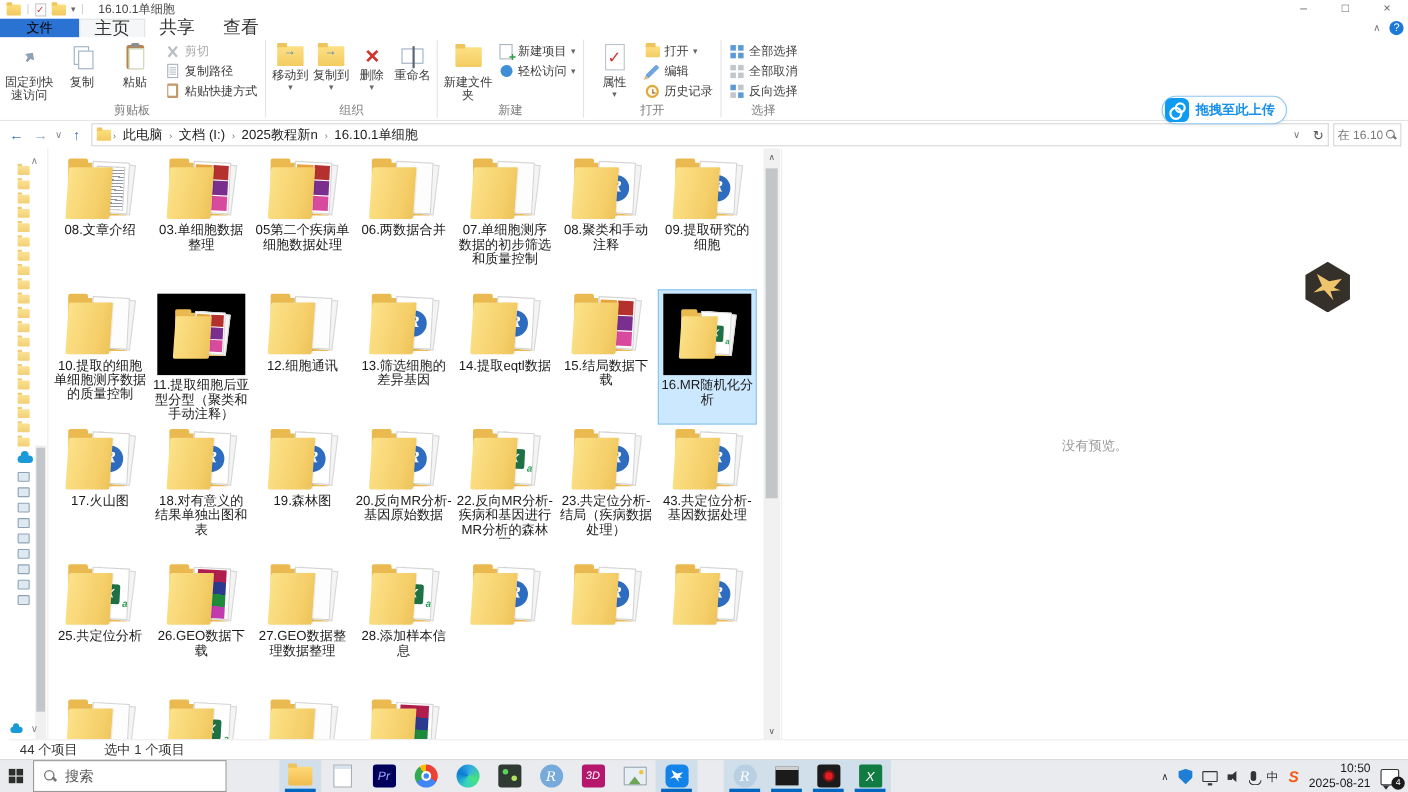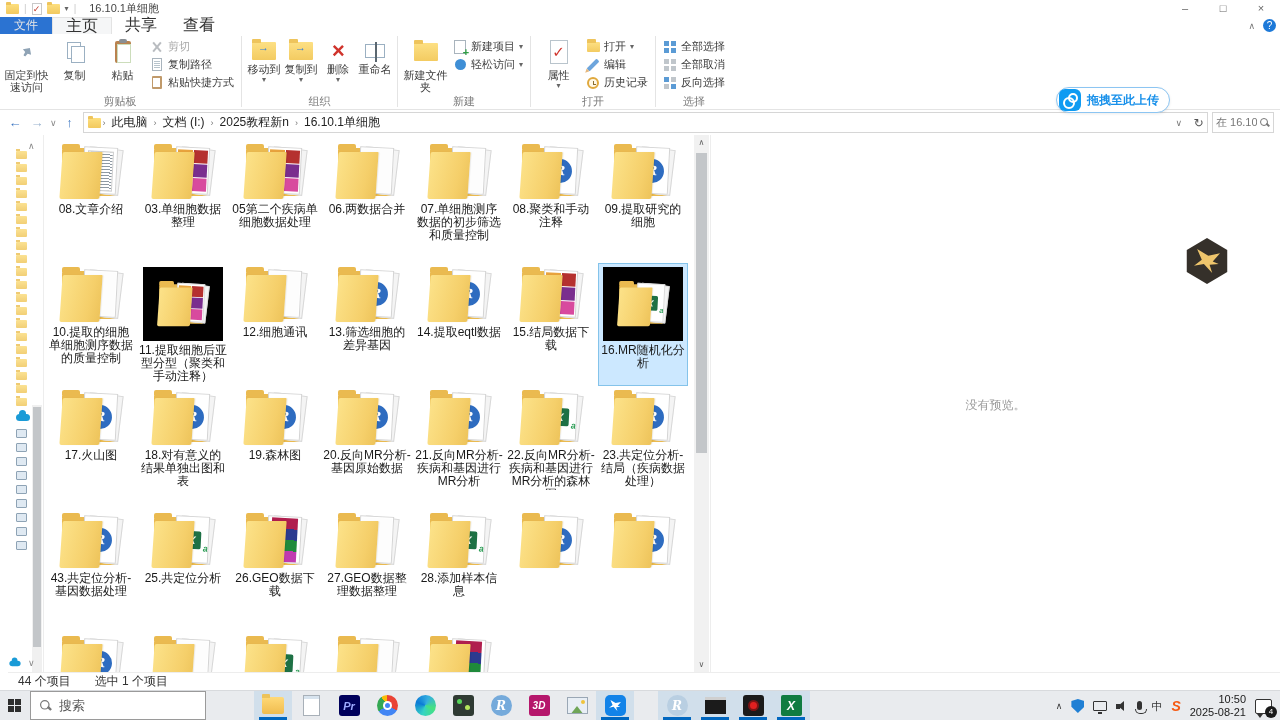--- a/index.html
+++ b/index.html
@@ -14,21 +14,21 @@
   .mini-folder { position:relative; width:13px; height:10px; background:linear-gradient(#fddf7e,#f2c95f); border-radius:1px; }
   .mini-folder::before { content:""; position:absolute; top:-2px; left:0; width:5px; height:3px; background:#eec45c; border-radius:1px 1px 0 0; }
   .qat-check { width:10px; height:12px; background:#fff; border:1px solid #c9c9c9; position:relative; font-size:9px; color:#c0392b; text-align:center; line-height:11px; font-weight:bold; }
   .title-text { margin-left:8px; font-size:11px; color:#444; }
   .wincaps { position:absolute; right:0; top:0; display:flex; }
   .wincap { width:38px; height:17px; text-align:center; line-height:16px; color:#666; font-size:11px; }
   .caret { font-size:8px; color:#666; }
 
   
   .tabsrow { position:absolute; left:0; top:17px; width:100%; height:17px; background:#fff; display:flex; align-items:stretch; }
-  .tab-file { background:#2b73d2; color:#e5e5e5; padding:0 14px; display:flex; align-items:center; font-size:12px; }
+  .tab-file { background:#2b73d2; color:#000000; padding:0 24px; display:flex; align-items:center; font-size:12px; }
   .tab { padding:0 13px; display:flex; align-items:center; color:#333; font-size:16px; }
   .tab.active { background:#f5f6f7; border:1px solid #e3e3e3; border-bottom:none; }
   .tabsrow-right { position:absolute; right:4px; top:1px; display:flex; align-items:center; gap:8px; height:15px; }
   .collapse-ch { color:#777; font-size:9px; }
   .help-dot { width:13px; height:13px; border-radius:50%; background:#1d79d8; color:#fff; font-size:10px; text-align:center; line-height:13px; }
 
   
   .ribbon { position:absolute; left:0; top:34px; width:100%; height:76px; background:#fff; border-bottom:1px solid #e4e4e4; display:flex; }
   .rgroup { display:flex; flex-direction:column; padding:1px 3px 0 3px; }
   .rg-body { flex:1; display:flex; align-items:flex-start; gap:1px; }
@@ -160,21 +160,21 @@
   .startbtn { width:30px; display:flex; align-items:center; justify-content:center; }
   .winlogo { width:14px; height:14px; display:grid; grid-template-columns:6px 6px; grid-auto-rows:6px; gap:1px; }
   .winlogo i { background:#2d2d2d; }
   .tb-search { width:176px; background:#fff; border:1px solid #9a9a9a; display:flex; align-items:center; gap:8px; padding:0 10px; margin:0; }
   .tb-search .stext { color:#555; font-size:13px; }
   .tb-apps { display:flex; align-items:stretch; margin-left:48px; }
   .tb-cell { width:38px; display:flex; align-items:center; justify-content:center; position:relative; }
   .tb-cell.active { background:rgba(0,120,215,.10); }
   .tb-cell.active::after { content:""; position:absolute; left:5px; right:5px; bottom:0; height:3px; background:#0067c0; }
   .tb-gap { width:24px; }
-  .ticon { width:22px; height:22px; display:flex; align-items:center; justify-content:center; font-weight:bold; }
+  .ticon { width:22px; height:22px; display:flex; align-items:center; justify-content:center; font-weight:normal; }
   .ti-explorer { width:22px; height:17px; background:linear-gradient(#ffd977,#f0bc4e); border-radius:2px; position:relative; }
   .ti-explorer::before { content:""; position:absolute; top:-3px; left:0; width:8px; height:4px; background:#edc35b; border-radius:1px 1px 0 0; }
   .ti-notepad { width:17px; height:21px; background:#fff; border:1px solid #a8b0b8; box-shadow:inset 0 3px 0 #d7e3ee; }
   .ti-pr { width:21px; height:21px; background:#00005b; color:#9da9ff; border-radius:3px; font-size:11px; display:flex; align-items:center; justify-content:center; }
   .ti-chrome { width:21px; height:21px; border-radius:50%; background:conic-gradient(#ea4335 0 33%,#4285f4 33% 66%,#34a853 66% 90%,#fbbc05 90% 100%); position:relative; }
   .ti-chrome::before { content:""; position:absolute; left:6px; top:6px; width:9px; height:9px; background:#fff; border-radius:50%; }
   .ti-chrome::after { content:""; position:absolute; left:8px; top:8px; width:5px; height:5px; background:#4285f4; border-radius:50%; }
   .ti-edge { width:21px; height:21px; border-radius:50%; background:conic-gradient(from 200deg,#35d2c4,#0b7bd6,#35aee0,#46e27f,#35d2c4); }
   .ti-dark { width:21px; height:21px; background:#2f3a33; border-radius:3px; position:relative; }
   .ti-dark::before { content:""; position:absolute; left:4px; top:4px; width:5px; height:5px; background:#57d65a; border-radius:50%; box-shadow:8px 6px 0 #b3e55c; }
@@ -731,31 +731,20 @@
               </div>
               <div class="f-front"></div>
             </div>
             <div class="flabel">20.反向MR分析-基因原始数据</div>
           </div>
           <div class="fitem">
             <div class="ficon">
               <div class="f-back"></div>
               <div class="f-sheet2"></div>
               <div class="f-sheet">
-                <i class="r-disc">R</i>
-              </div>
-              <div class="f-front"></div>
-            </div>
-            <div class="flabel">21.反向MR分析-疾病和基因进行MR分析</div>
-          </div>
-          <div class="fitem">
-            <div class="ficon">
-              <div class="f-back"></div>
-              <div class="f-sheet2"></div>
-              <div class="f-sheet">
                 <i class="xls-mark">X</i>
               </div>
               <div class="f-front"></div>
             </div>
             <div class="flabel">22.反向MR分析-疾病和基因进行MR分析的森林图</div>
           </div>
           <div class="fitem">
             <div class="ficon">
               <div class="f-back"></div>
               <div class="f-sheet2"></div>

